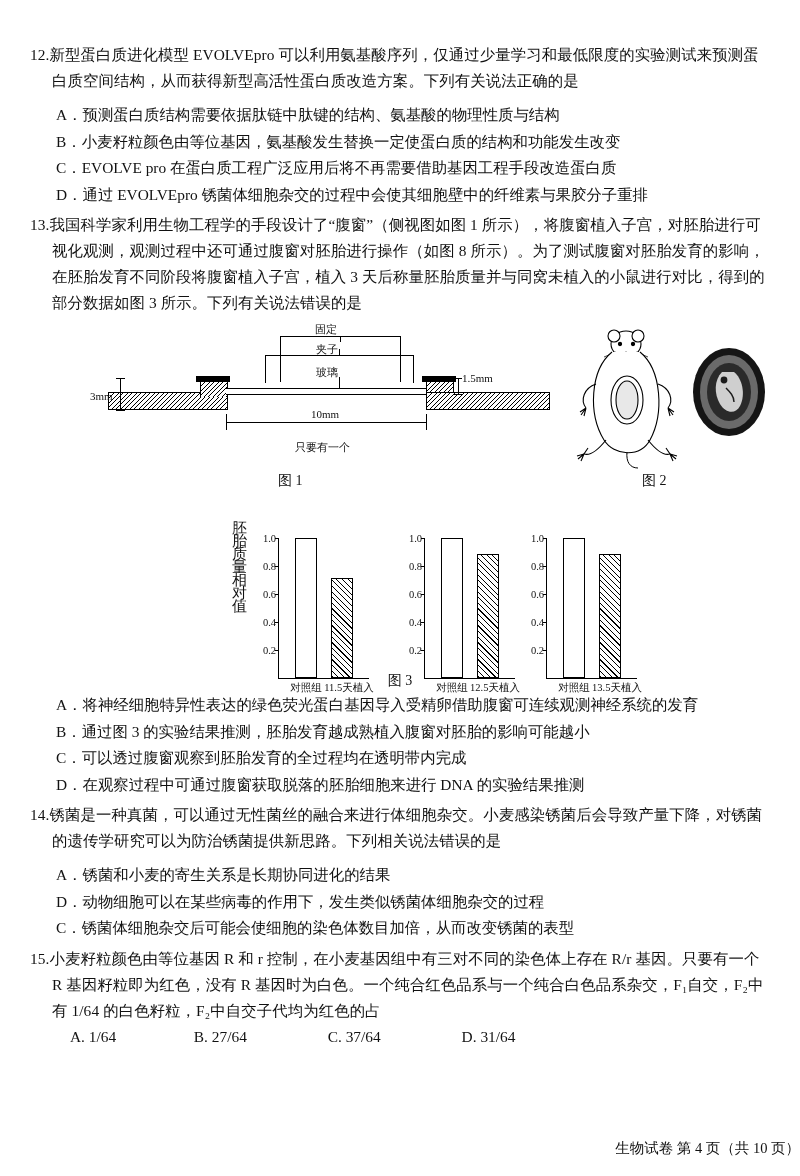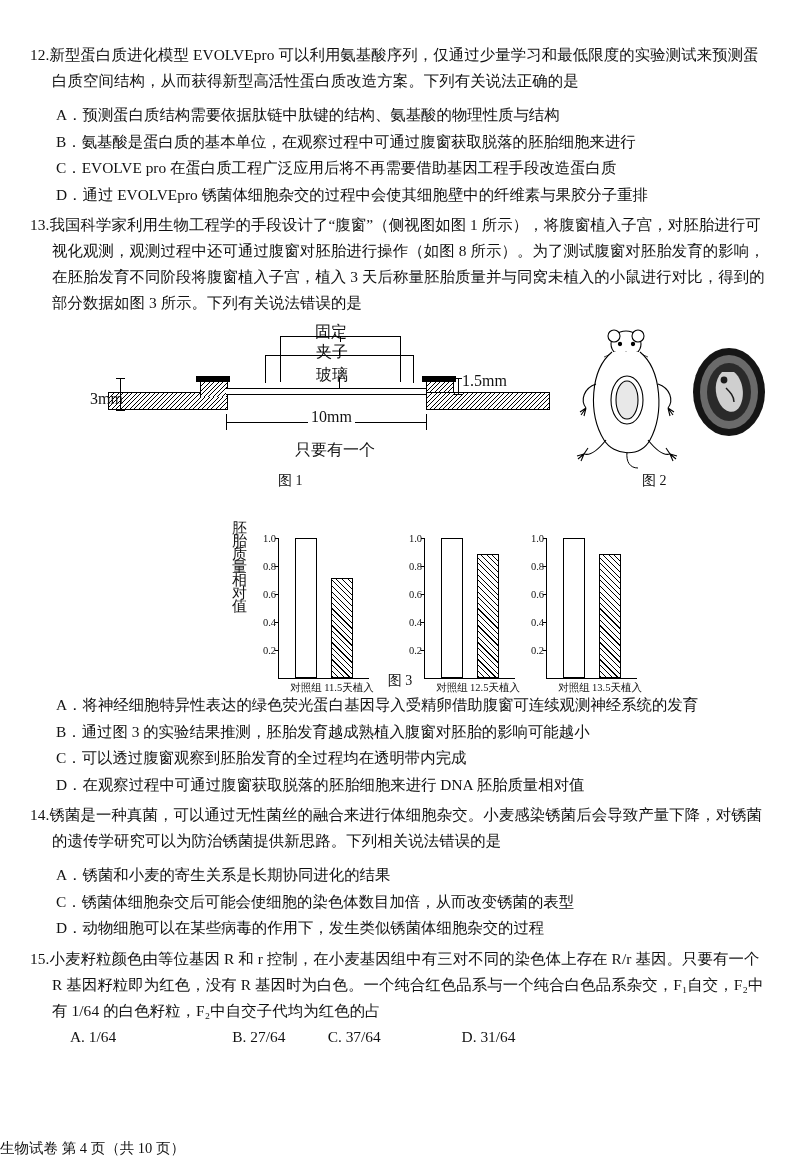--- a/index.html
+++ b/index.html
@@ -53,21 +53,21 @@
 
   
   .fig1wrap{
     position:relative;
     width:470px;height:150px;
     margin-left:60px;
     display:inline-block;
     vertical-align:top;
   }
   .f1 { position:absolute; }
-  .lbl{font-size:16px;font-family:"Liberation Serif",serif;}
+  .lbl{font-size:11px;font-family:"Liberation Serif",serif;}
   .hatch{
     background-image:repeating-linear-gradient(135deg, #000 0 0.7px, transparent 0.7px 3.2px);
     background-color:#fff;
     border:1px solid #000;
   }
   .solid{background:#000;}
   .line{background:#000;position:absolute;}
 
   
   .fig2wrap{
@@ -120,21 +120,21 @@
   .xlab{
     position:absolute;
     top:calc(100% + 3px);
     font-size:10.5px;
     white-space:nowrap;
     transform:translateX(-50%);
   }
   .footer{
     position:absolute;
     left:0;right:0;bottom:18px;
-    text-align:left;
+    text-align:right;
     font-size:14.5px;
   }
   .ansrow{
     font-size:15.4px;
     line-height:26px;
     padding-left:40px;
   }
   .ansrow span{display:inline-block;}
 </style>
 </head>
@@ -142,21 +142,21 @@
 
 <div class="page">
   <div class="content">
 
     <div class="q">
       <div class="qline stem">
         <span>12.</span><span>新型蛋白质进化模型 EVOLVEpro 可以利用氨基酸序列，仅通过少量学习和最低限度的实验测试来预测蛋白质空间结构，从而获得新型高活性蛋白质改造方案。下列有关说法正确的是</span>
       </div>
       <div class="opts">
         <div class="opt">A．预测蛋白质结构需要依据肽链中肽键的结构、氨基酸的物理性质与结构</div>
-        <div class="opt">B．氨基酸是蛋白质的基本单位，在观察过程中可通过腹窗获取脱落的胚胎细胞来进行</div>
+        <div class="opt">B．小麦籽粒颜色由等位基因，氨基酸发生替换一定使蛋白质的结构和功能发生改变</div>
         <div class="opt">C．EVOLVE pro 在蛋白质工程广泛应用后将不再需要借助基因工程手段改造蛋白质</div>
         <div class="opt">D．通过 EVOLVEpro 锈菌体细胞杂交的过程中会使其细胞壁中的纤维素与果胶分子重排</div>
       </div>
     </div>
 
     <div class="q">
       <div class="qline stem">
         <span>13.</span><span>我国科学家利用生物工程学的手段设计了“腹窗”（侧视图如图 1 所示），将腹窗植入子宫，对胚胎进行可视化观测，观测过程中还可通过腹窗对胚胎进行操作（如图 8 所示）。为了测试腹窗对胚胎发育的影响，在胚胎发育不同阶段将腹窗植入子宫，植入 3 天后称量胚胎质量并与同窝未植入的小鼠进行对比，得到的部分数据如图 3 所示。下列有关说法错误的是</span>
       </div>
 
@@ -334,42 +334,42 @@
           </div>
         </div>
 
         <div class="fig-caption" style="position:absolute;left:0;right:0;top:172px;">图 3</div>
       </div>
 
       <div class="opts" style="margin-top:12px;">
         <div class="opt">A．将神经细胞特异性表达的绿色荧光蛋白基因导入受精卵借助腹窗可连续观测神经系统的发育</div>
         <div class="opt">B．通过图 3 的实验结果推测，胚胎发育越成熟植入腹窗对胚胎的影响可能越小</div>
         <div class="opt">C．可以透过腹窗观察到胚胎发育的全过程均在透明带内完成</div>
-        <div class="opt">D．在观察过程中可通过腹窗获取脱落的胚胎细胞来进行 DNA 胚胎质量相对值</div>
+        <div class="opt">D．在观察过程中可通过腹窗获取脱落的胚胎细胞来进行 DNA 的实验结果推测</div>
       </div>
     </div>
 
     <div class="q">
       <div class="qline stem">
         <span>14.</span><span>锈菌是一种真菌，可以通过无性菌丝的融合来进行体细胞杂交。小麦感染锈菌后会导致产量下降，对锈菌的遗传学研究可以为防治锈菌提供新思路。下列相关说法错误的是</span>
       </div>
       <div class="opts">
         <div class="opt">A．锈菌和小麦的寄生关系是长期协同进化的结果</div>
+        <div class="opt">D．动物细胞可以在某些病毒的作用下，发生类似锈菌体细胞杂交的过程</div>
         <div class="opt">C．锈菌体细胞杂交后可能会使细胞的染色体数目加倍，从而改变锈菌的表型</div>
-        <div class="opt">D．动物细胞可以在某些病毒的作用下，发生类似锈菌体细胞杂交的过程</div>
       </div>
     </div>
 
     <div class="q">
       <div class="qline stem">
         <span>15.</span><span>小麦籽粒颜色由等位基因 R 和 r 控制，在小麦基因组中有三对不同的染色体上存在 R/r 基因。只要有一个 R 基因籽粒即为红色，没有 R 基因时为白色。一个纯合红色品系与一个纯合白色品系杂交，F₁自交，F₂中有 1/64 的白色籽粒，F₂中自交子代均为红色的占</span>
       </div>
       <div class="ansrow">
         <span style="width:120px;">A. 1/64</span>
-        <span style="width:130px;text-align:center;">B. 27/64</span>
+        <span style="width:130px;">B. 27/64</span>
         <span style="width:130px;">C. 37/64</span>
         <span>D. 31/64</span>
       </div>
     </div>
 
   </div>
 
   <div class="footer">生物试卷 第 4 页（共 10 页）</div>
 </div>
 

